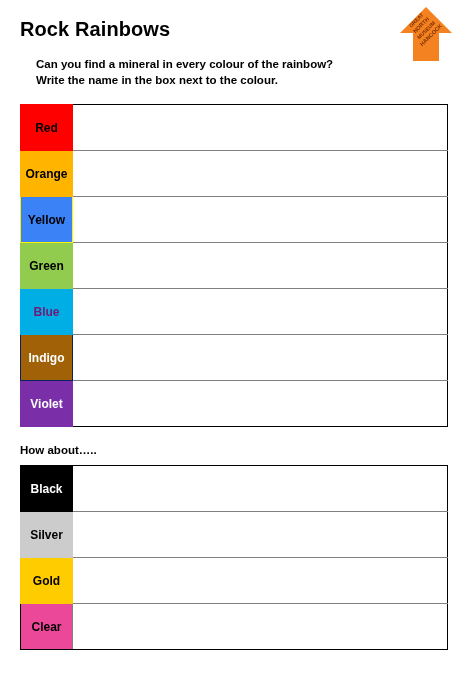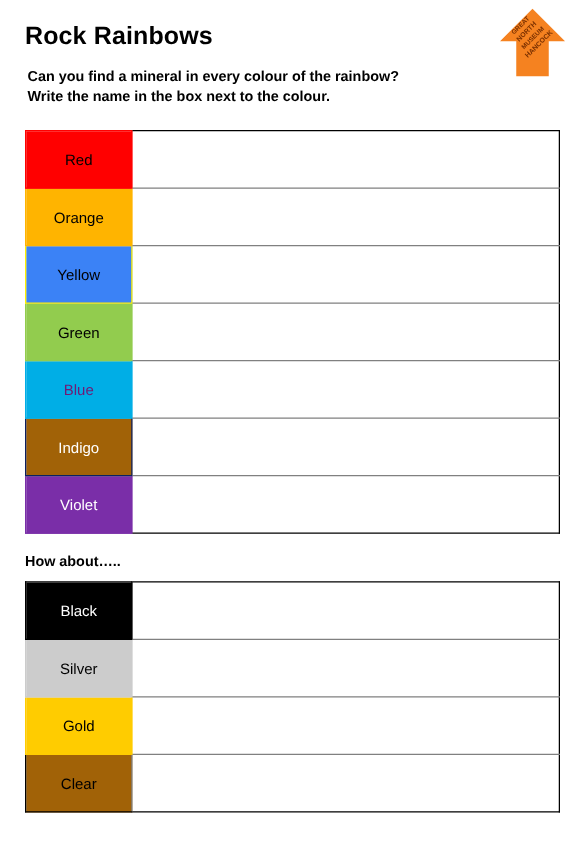--- a/index.html
+++ b/index.html
@@ -35,21 +35,21 @@
     color: #000000;
     letter-spacing: 0.1px;
     margin: 0 0 14px 0;
     line-height: 1.1;
   }
   .instructions {
     font-size: 11.5px;
     font-weight: bold;
     color: #000000;
     line-height: 1.42;
-    margin: 2px;
+    margin: 16px;
   }
   .instructions .line {
     display: block;
     white-space: nowrap;
   }
 
   
   .logo {
     position: absolute;
     right: 13px;
@@ -80,25 +80,26 @@
   #extra-table   { top: 465px; }
 
   .tbl td {
     padding: 0;
     margin: 0;
     height: 46px;
     vertical-align: middle;
   }
 
   .swatch-cell {
-    width: 85px;
+    width: 52px;
     text-align: center;
     font-size: 12px;
     border: 1px solid #808080;
     box-sizing: border-box;
+    font-weight: bold;
   }
   .answer-cell {
     border: 1px solid #808080;
     background: #ffffff;
     box-sizing: border-box;
   }
 
   
   .tbl tr:first-child td { border-top: 1.6px solid #000000; }
   .tbl tr:last-child  td { border-bottom: 1.6px solid #000000; }
@@ -185,19 +186,19 @@
         </tr>
         <tr>
           <td class="swatch-cell" style="background: rgb(204, 204, 204); color: rgb(0, 0, 0); border-color: rgb(204, 204, 204);">Silver</td>
           <td class="answer-cell"></td>
         </tr>
         <tr>
           <td class="swatch-cell" style="background: rgb(255, 204, 0); color: rgb(0, 0, 0); border-color: rgb(255, 204, 0);">Gold</td>
           <td class="answer-cell"></td>
         </tr>
         <tr>
-          <td class="swatch-cell" style="background: #a16207; color: rgb(0, 0, 0); margin-left: 48px;">Clear</td>
+          <td class="swatch-cell" style="background: #ec4899; color: rgb(0, 0, 0); margin-left: 48px;">Clear</td>
           <td class="answer-cell"></td>
         </tr>
       </tbody>
   </table>
 
 </div>
 
 </body></html>

